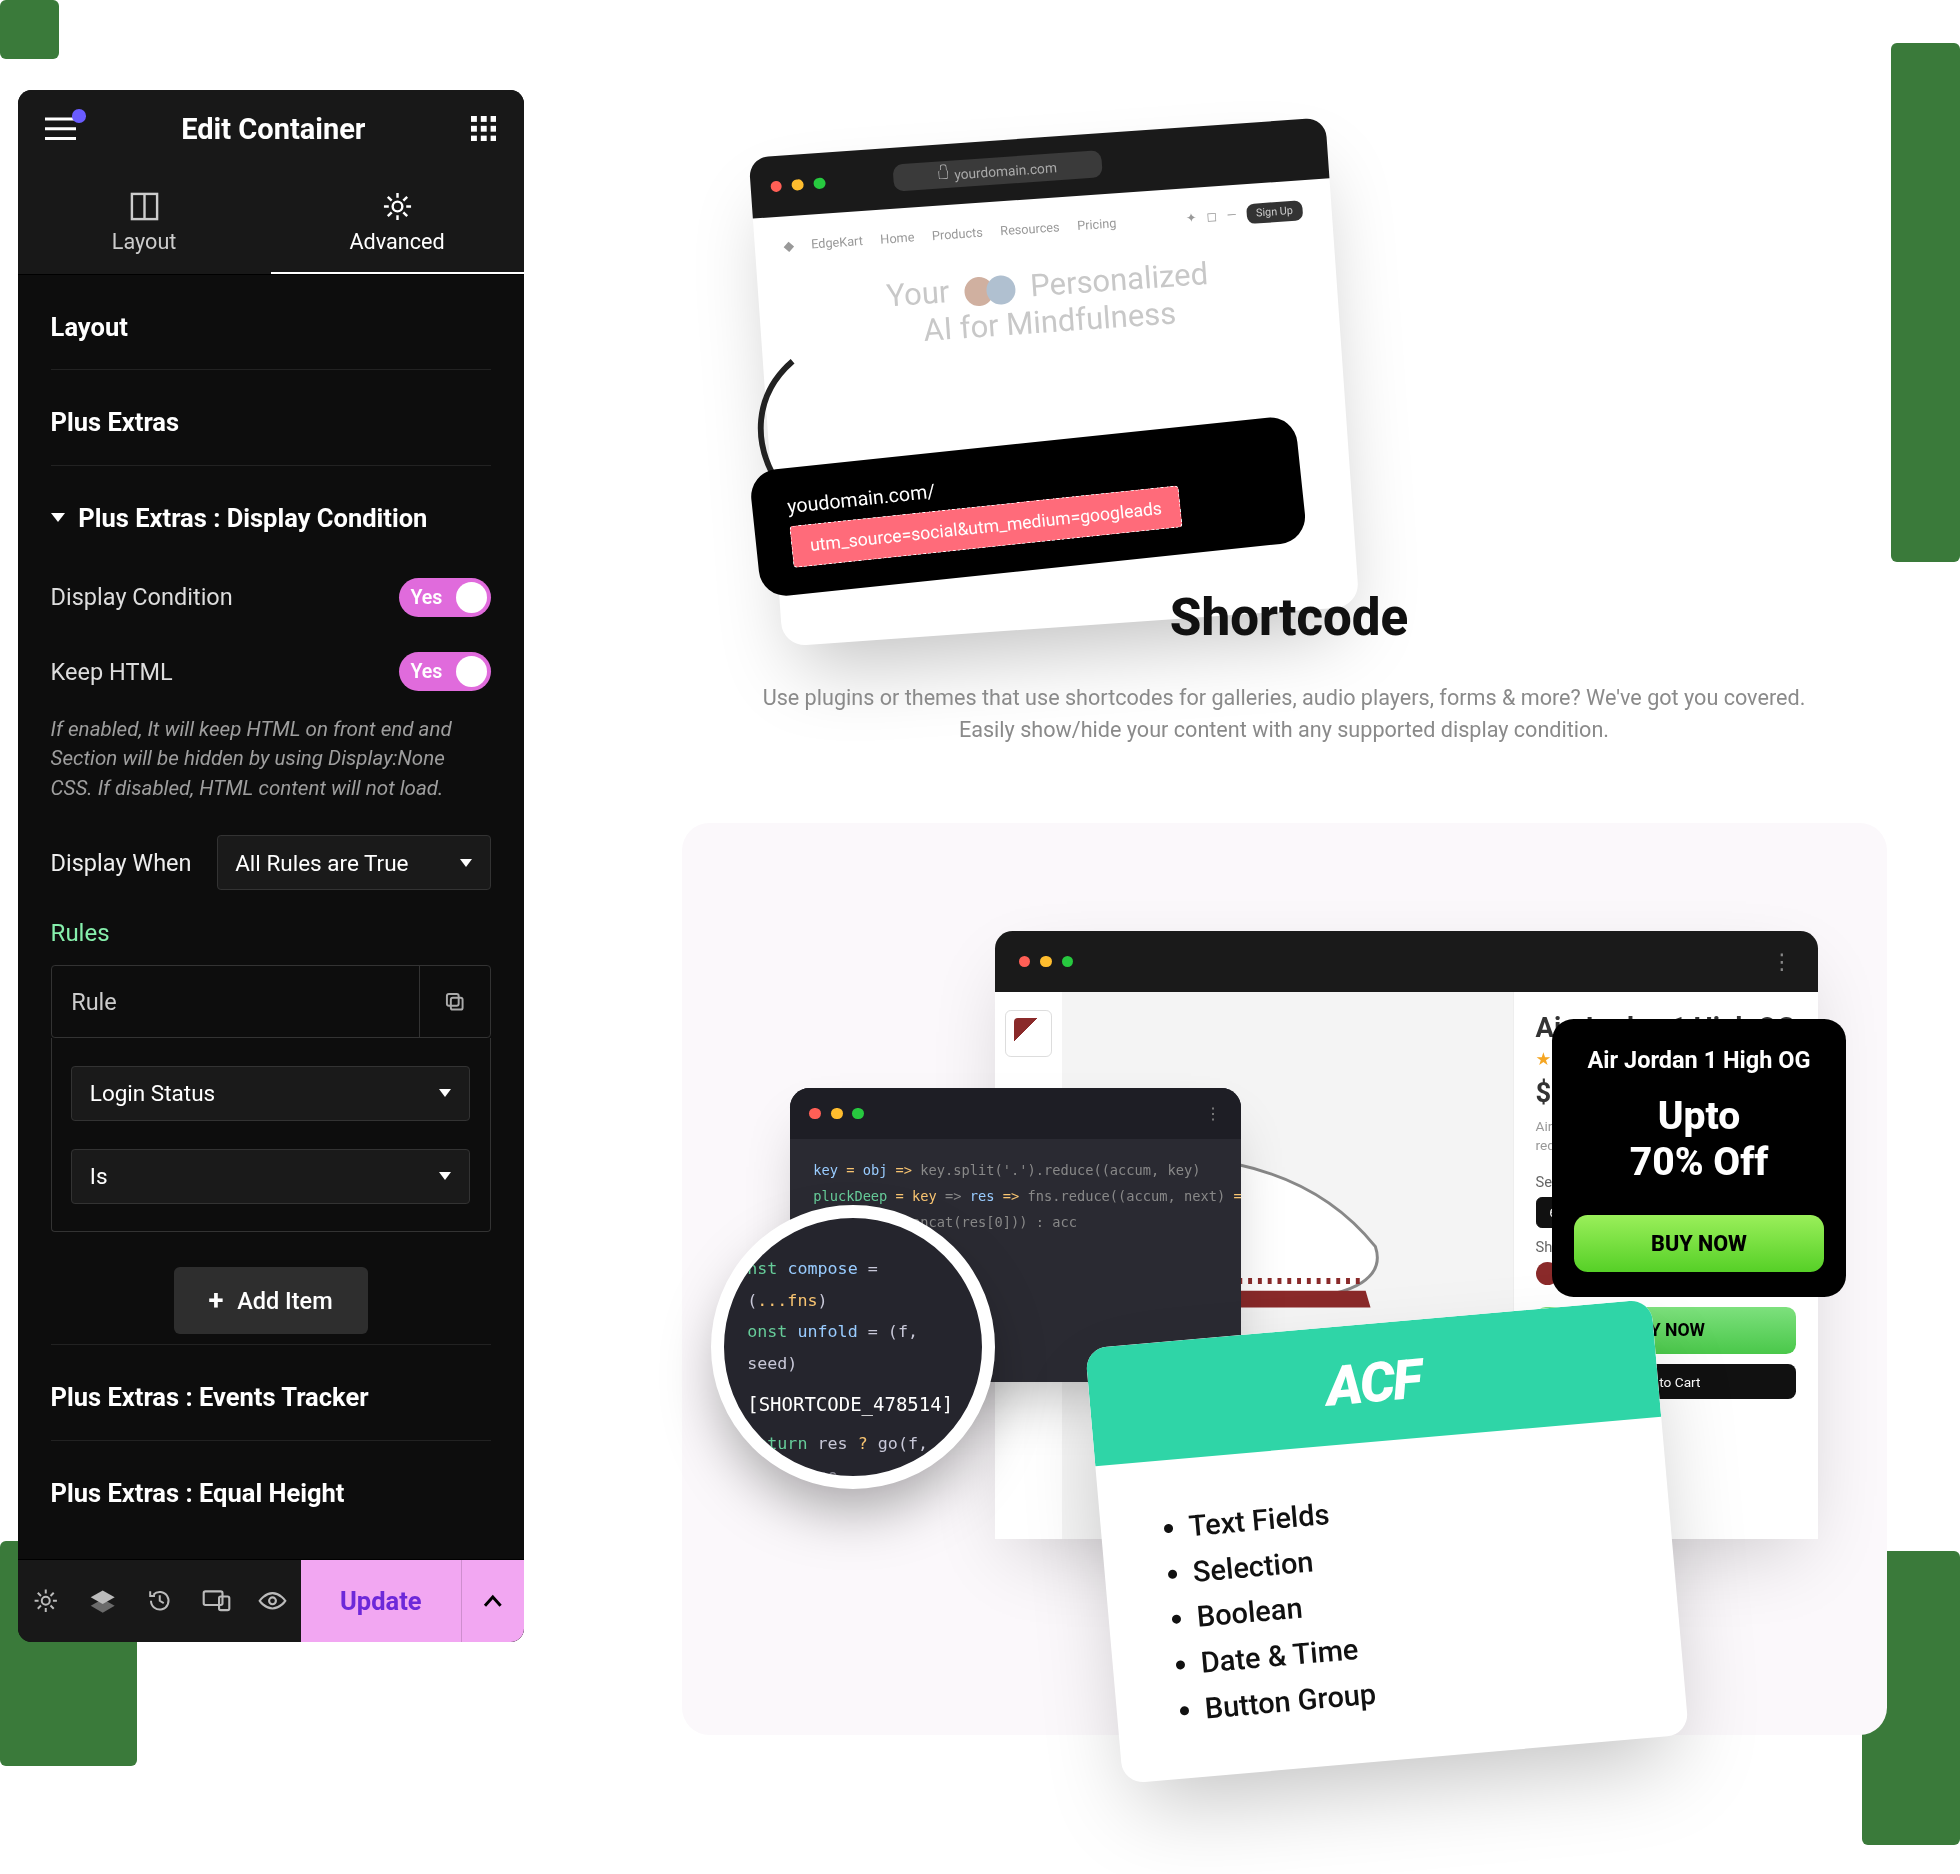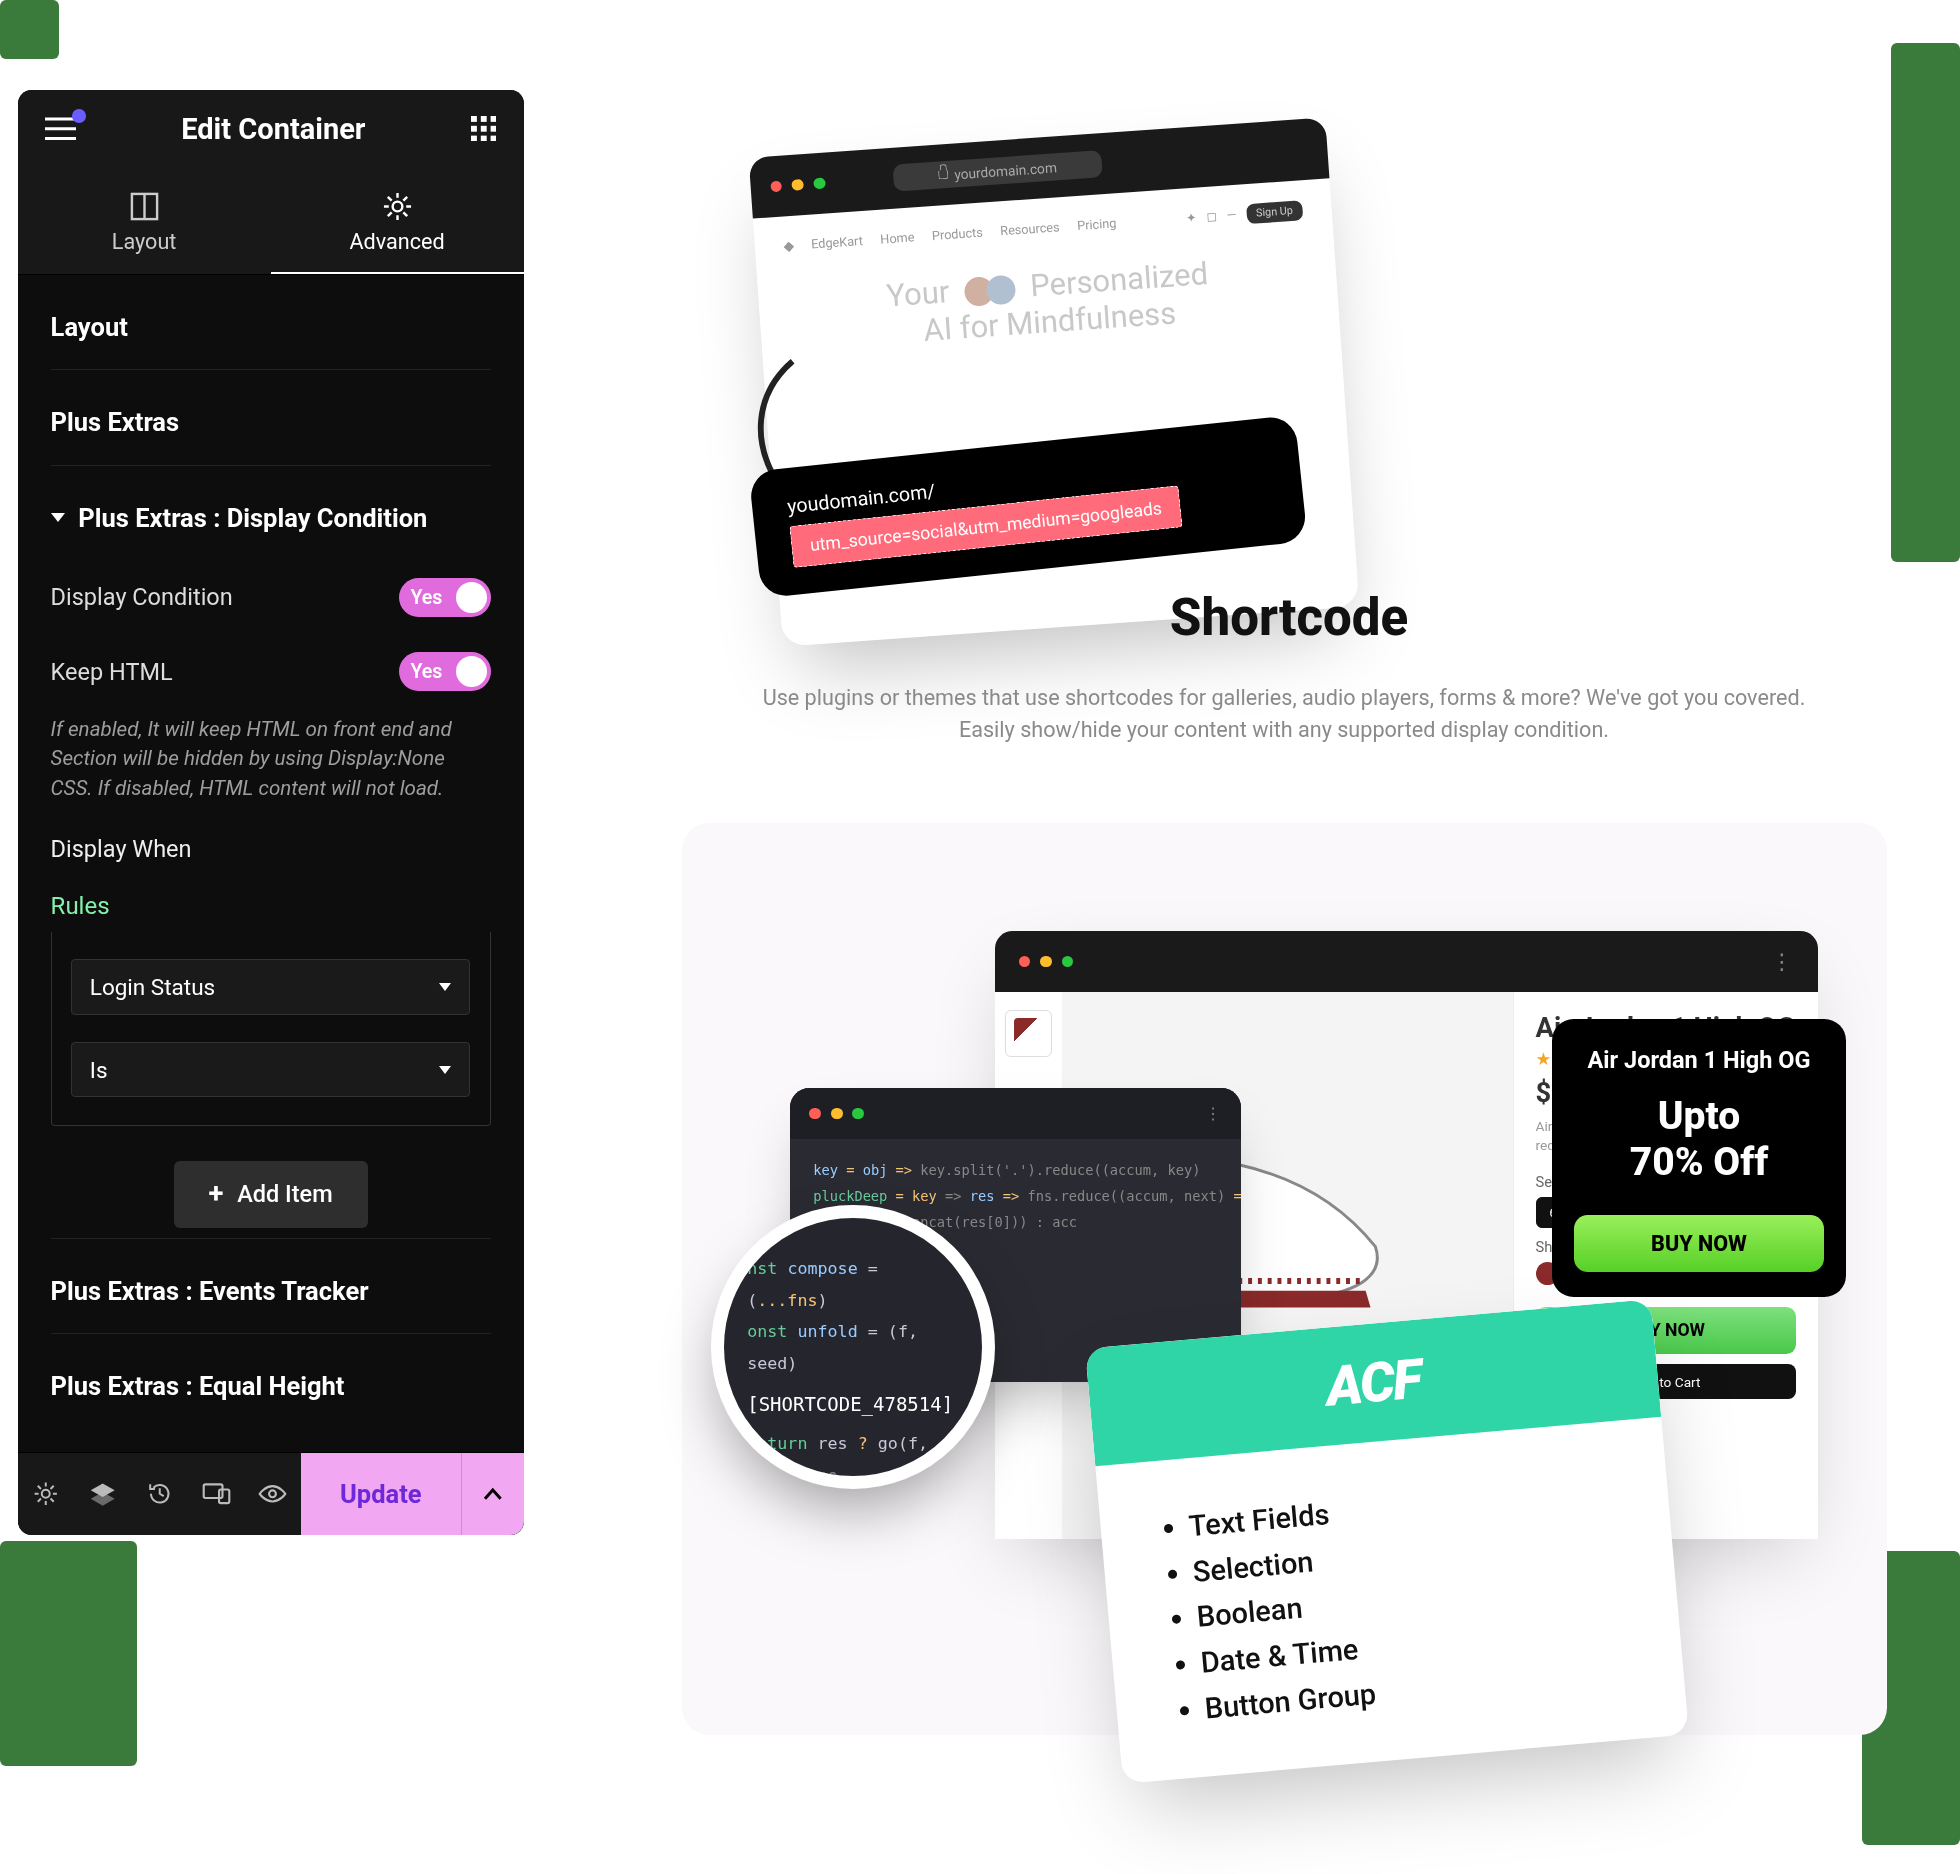--- a/index.html
+++ b/index.html
@@ -357,24 +357,37 @@
       <div class="toggle">
         <span>Yes</span>
         <span class="knob"></span>
       </div>
     </div>
 
     <div class="help-text">If enabled, It will keep HTML on front end and Section will be hidden by using Display:None CSS. If disabled, HTML content will not load.</div>
 
     <div class="select-row">
       <span>Display When</span>
+      <div class="select">
+        <span>All Rules are True</span>
+        <span class="chev chev-d"></span>
+      </div>
     </div>
 
     <div class="label-solo">Rules</div>
 
+    <div class="rule-head">
+      <div class="rlabel">Rule</div>
+      <div class="copy">
+        <svg width="23.5" height="23.5" viewBox="0 0 24 24" fill="none" stroke="#aaa" stroke-width="2">
+            <rect x="8" y="8" width="12" height="12" rx="2"></rect>
+            <rect x="4" y="4" width="12" height="12" rx="2"></rect>
+          </svg>
+      </div>
+    </div>
     <div class="rule-body">
       <div class="select full">
         <span>Login Status</span>
         <span class="chev chev-d"></span>
       </div>
       <div class="select full">
         <span>Is</span>
         <span class="chev chev-d"></span>
       </div>
     </div>

